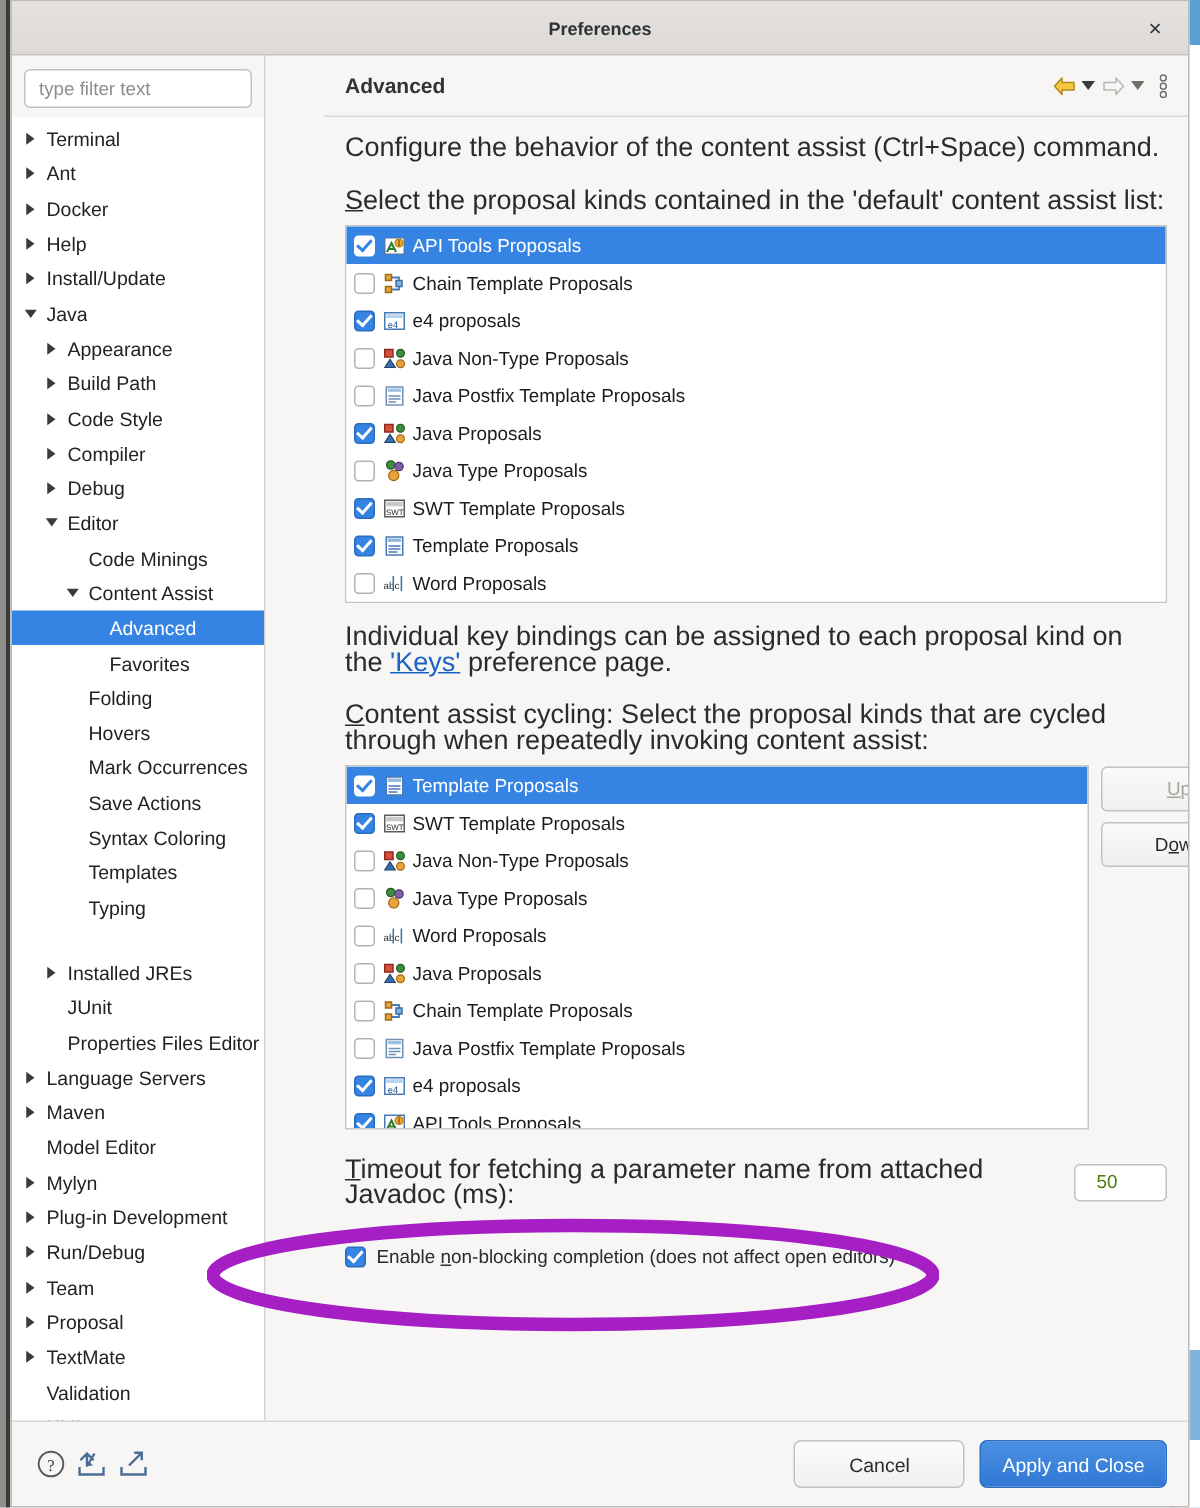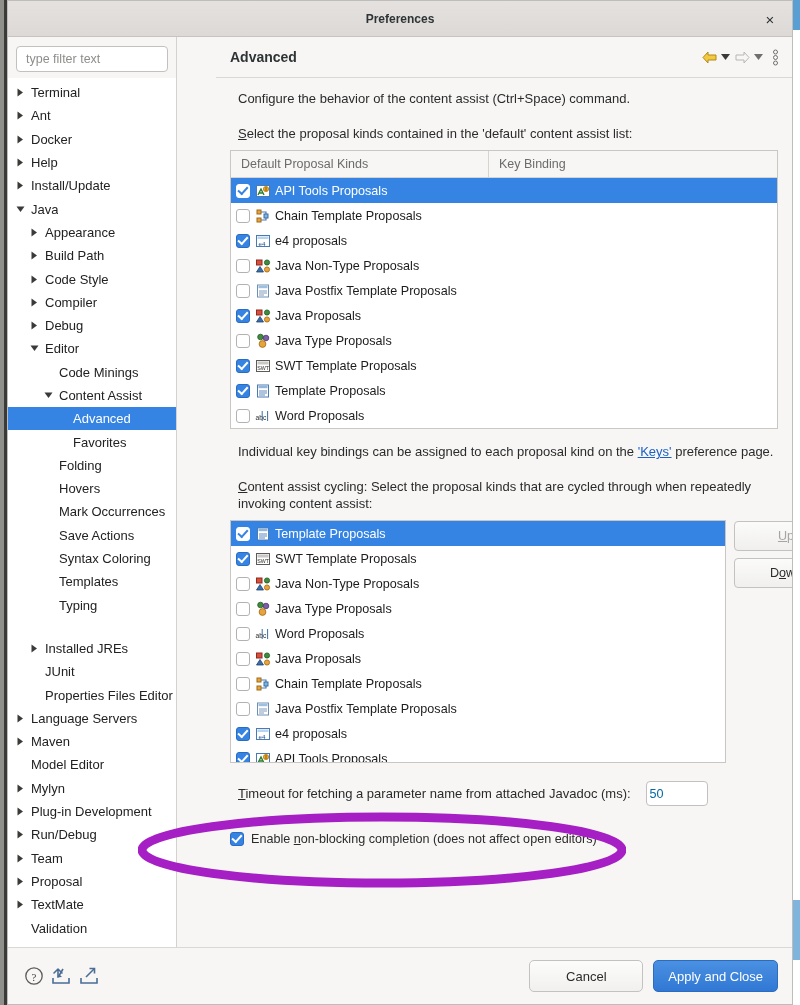--- a/index.html
+++ b/index.html
@@ -136,21 +136,21 @@
   }
   #page-title { font-size: 14px; font-weight: bold; color: #2e3436; flex: 1 1 auto; }
   .hdr-tool { display: flex; align-items: center; margin-left: 2px; cursor: pointer; }
   .caret { width: 14px; display: flex; align-items: center; justify-content: center; }
 
   #content-scroll {
     flex: 1 1 auto; padding: 12px 14px 0 14px;
     overflow: hidden; box-sizing: border-box; position: relative;
   }
 
-  .para { font-size: 13px; color: #2b2b2b; line-height: 17px; margin-left: 8px; }
+  .para { font-size: 18px; color: #2b2b2b; line-height: 17px; }
   .sp8 { height: 8px; } .sp14 { height: 14px; } .sp18 { height: 18px; }
   .mnem { text-decoration: underline; }
   .keylink { color: #1a62c4; text-decoration: underline; cursor: pointer; }
 
   
   .table-box {
     border: 1px solid #c9c7c4; background: #ffffff;
     box-sizing: border-box;
   }
   .table-head {
@@ -211,22 +211,22 @@
     cursor: pointer; margin-bottom: 7px;
   }
   .btn.disabled { color: #a6a5a2; }
 
   
   #timeout-row { display: flex; align-items: center; }
   #timeout-input {
     width: 62px; height: 25px; box-sizing: border-box;
     margin-left: 15px;
     border: 1px solid #c3c1bf; border-radius: 4px;
-    background: #ffffff; font-size: 12.6px; color: #0369a1;
-    padding: 0 3px; font-family: "Liberation Sans", sans-serif; outline: none;
+    background: #ffffff; font-size: 12.6px; color: #4d7c0f;
+    padding: 0 14px; font-family: "Liberation Sans", sans-serif; outline: none;
   }
   #nonblocking-row { display: flex; align-items: center; font-size: 12.6px; color: #2b2b2b; }
 
   
   #annot {
     position: absolute; left: 138px; top: 812px;
     width: 488px; height: 76px; pointer-events: none;
   }
 
   
@@ -579,24 +579,20 @@
 
       <div id="content-scroll">
 
         <div class="para">Configure the behavior of the content assist (Ctrl+Space) command.</div>
         <div class="sp18"></div>
 
         <div class="para"><span class="mnem">S</span><span>elect the proposal kinds contained in the 'default' content assist list:</span></div>
         <div class="sp8"></div>
 
         <div class="table-box">
-          <div class="table-head">
-            <div class="th first">Default Proposal Kinds</div>
-            <div class="th">Key Binding</div>
-          </div>
           <div class="list-rows" id="default-rows">
               <div class="lrow selected">
                 <span class="cb on"></span>
                 <span class="picon">
                   <svg width="16" height="16" viewBox="0 0 16 16">
                     <rect x="1.5" y="2.5" width="13" height="11" fill="#ffffff" stroke="#4a7ab5" stroke-width="1"></rect>
                     <path d="M3,12 L6,6 L9,12 M4,10 L8,10" fill="none" stroke="#2f7d32" stroke-width="1.4"></path>
                     <circle cx="11" cy="6" r="2.6" fill="#f5a623" stroke="#b07c10" stroke-width="0.8"></circle>
                     <path d="M11,4 L11,8" fill="none" stroke="#8a6010" stroke-width="1"></path>
                   </svg>

